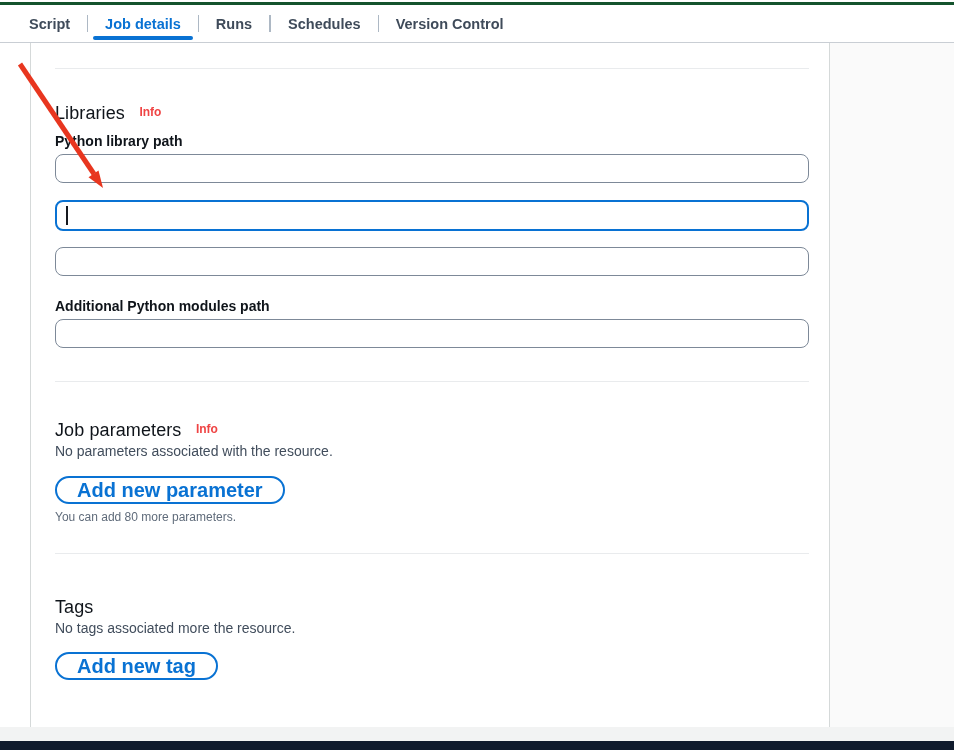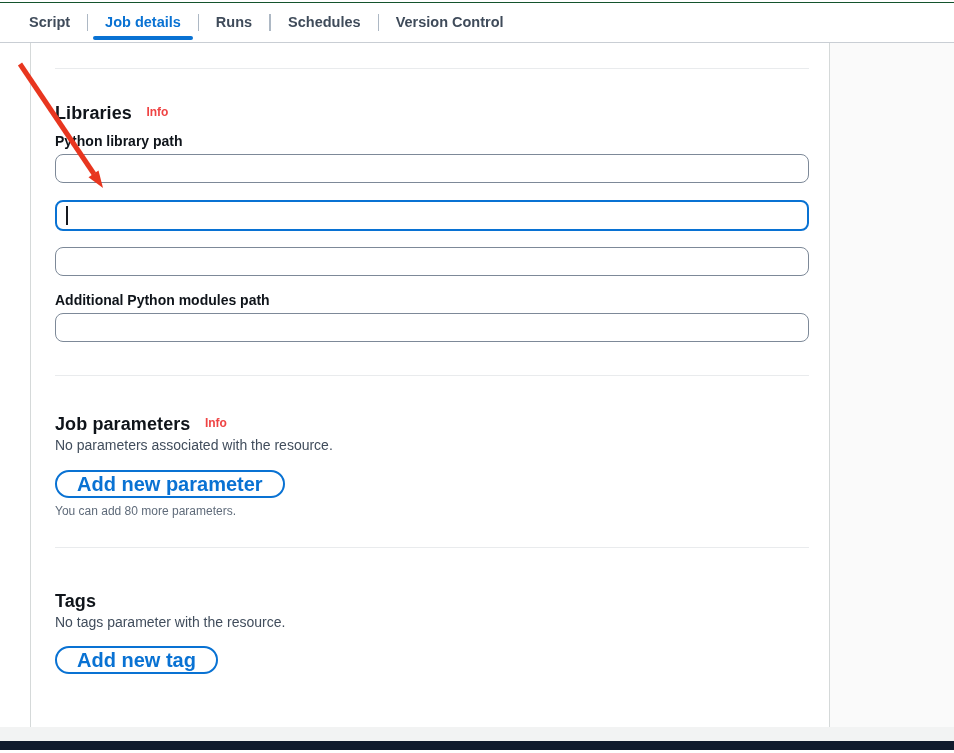--- a/index.html
+++ b/index.html
@@ -11,21 +11,21 @@
     position: relative;
     overflow: hidden;
     padding-top: 2px;
   }
 
   
   .tabbar {
     display: flex;
     align-items: stretch;
     height: 41px;
-    border-top: 1px solid #14532d;
+    border-top: 3px solid #14532d;
     border-bottom: 1px solid #c9ced4;
     padding-left: 12px;
     background: #ffffff;
   }
   .tab {
     position: relative;
     padding: 0 17px;
     line-height: 38px;
     font-size: 14.5px;
     font-weight: 700;
@@ -61,39 +61,39 @@
   .divider.d2 { margin-top: 33px; }
   .divider.d3 { margin-top: 29px; }
 
   .heading-row { margin-top: 33px; }
   .heading-row.hr2 { margin-top: 37px; }
   .heading-row.hr3 { margin-top: 42px; }
   h2 {
     display: inline-block;
     font-size: 18px;
     line-height: 22px;
-    font-weight: 700;
+    font-weight: 400;
     color: #0f141a;
     letter-spacing: 0.1px;
   }
   .info-link {
     display: inline-block;
     margin-left: 10px;
     font-size: 12px;
     font-weight: 700;
     color: #ef4444;
     text-decoration: none;
     vertical-align: 3px;
     cursor: pointer;
   }
 
   .field { margin-top: 17px; }
   .field.f1 { margin-top: 9px; }
   .field.f3 { margin-top: 16px; }
-  .field.f4 { margin-top: 16px; }
+  .field.f4 { margin-top: 22px; }
   .field label {
     display: block;
     font-size: 14px;
     line-height: 17px;
     font-weight: 700;
     color: #0f141a;
     margin-bottom: 4px;
   }
   .text-input {
     display: block;
@@ -222,21 +222,21 @@
       <p class="empty-text">No parameters associated with the resource.</p>
       <button class="pill-button">Add new parameter</button>
       <p class="helper-text">You can add 80 more parameters.</p>
 
       <hr class="divider d3">
 
       
       <div class="heading-row hr3">
         <h2>Tags</h2>
       </div>
-      <p class="empty-text">No tags parameter with the resource.</p>
+      <p class="empty-text">No tags associated more the resource.</p>
       <button class="pill-button tag-btn">Add new tag</button>
     </div>
   </section>
 
   <div class="rightbg"></div>
 </div>
 
 <div class="strip"></div>
 <div class="darkbar"></div>
 

